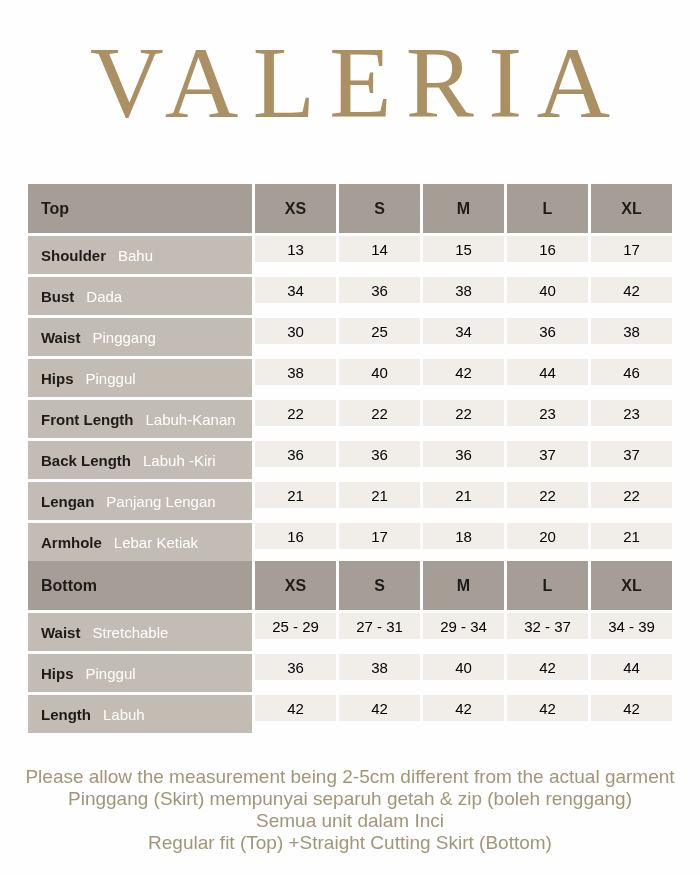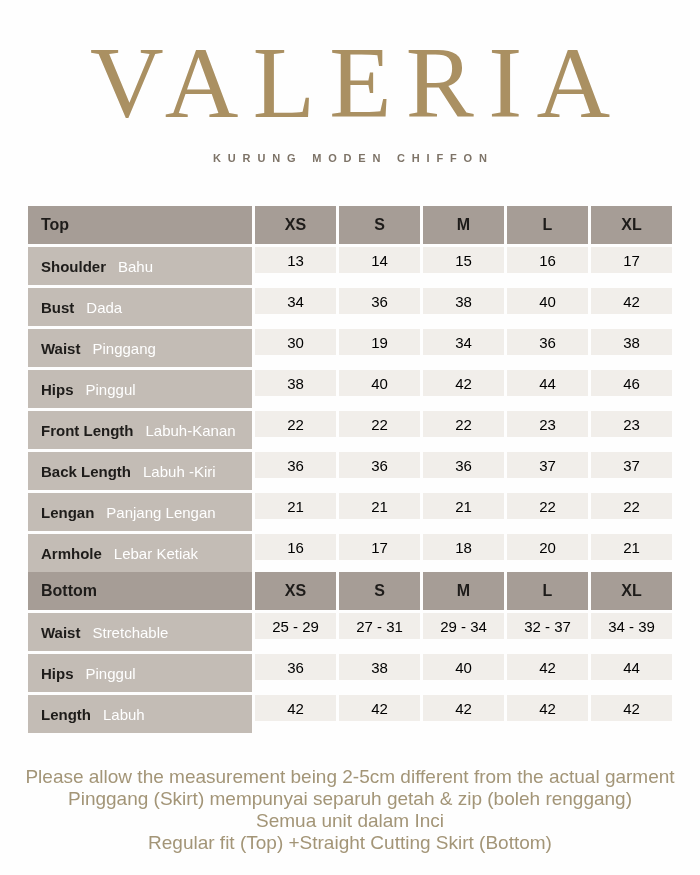--- a/index.html
+++ b/index.html
@@ -34,21 +34,21 @@
     margin:0 28px;
     display:grid;
     grid-template-columns:224px repeat(5, 1fr);
     gap:3px;
   }
   .table-top { margin-top:42px; }
   .table-bottom { }
   .cell { display:flex; align-items:center; }
   .th {
     background:#a69d96;
-    height:38px;
+    height:49px;
     font-weight:700;
     font-size:16px;
     color:#1e1c1a;
   }
   .th.title-cell { justify-content:flex-start; padding-left:13px; }
   .th.size-cell  { justify-content:center; }
   .label-cell {
     background:#c3bcb5;
     height:38px;
     padding-left:13px;
@@ -71,21 +71,20 @@
     font-size:19px;
     line-height:22px;
     color:#a39577;
   }
 </style>
 </head>
 <body>
 
 <div class="brand-block">
   <div class="brand-title">VALERIA</div>
-  <div class="brand-subtitle">KURUNG MODEN CHIFFON</div>
 </div>
 
 <div class="size-table table-top">
   <div class="cell th title-cell">Top</div>
   <div class="cell th size-cell">XS</div>
   <div class="cell th size-cell">S</div>
   <div class="cell th size-cell">M</div>
   <div class="cell th size-cell">L</div>
   <div class="cell th size-cell">XL</div>
 
@@ -107,21 +106,21 @@
   <div class="cell val-cell">36</div>
   <div class="cell val-cell">38</div>
   <div class="cell val-cell">40</div>
   <div class="cell val-cell">42</div>
 
   <div class="cell label-cell">
     <span class="label-en">Waist</span>
     <span class="label-my">Pinggang</span>
   </div>
   <div class="cell val-cell">30</div>
-  <div class="cell val-cell">19</div>
+  <div class="cell val-cell">25</div>
   <div class="cell val-cell">34</div>
   <div class="cell val-cell">36</div>
   <div class="cell val-cell">38</div>
 
   <div class="cell label-cell">
     <span class="label-en">Hips</span>
     <span class="label-my">Pinggul</span>
   </div>
   <div class="cell val-cell">38</div>
   <div class="cell val-cell">40</div>

